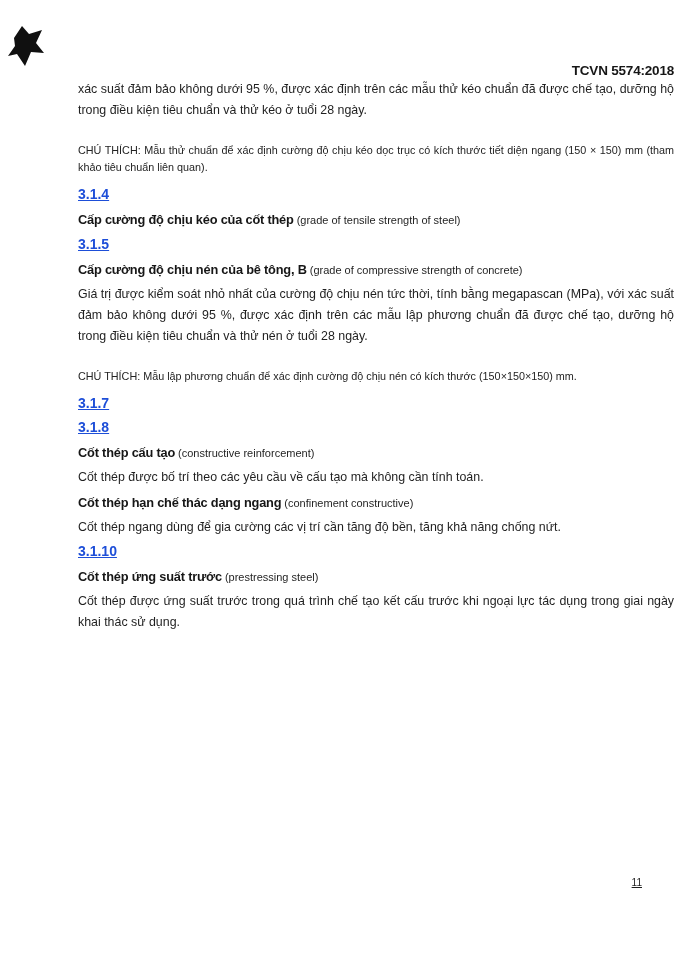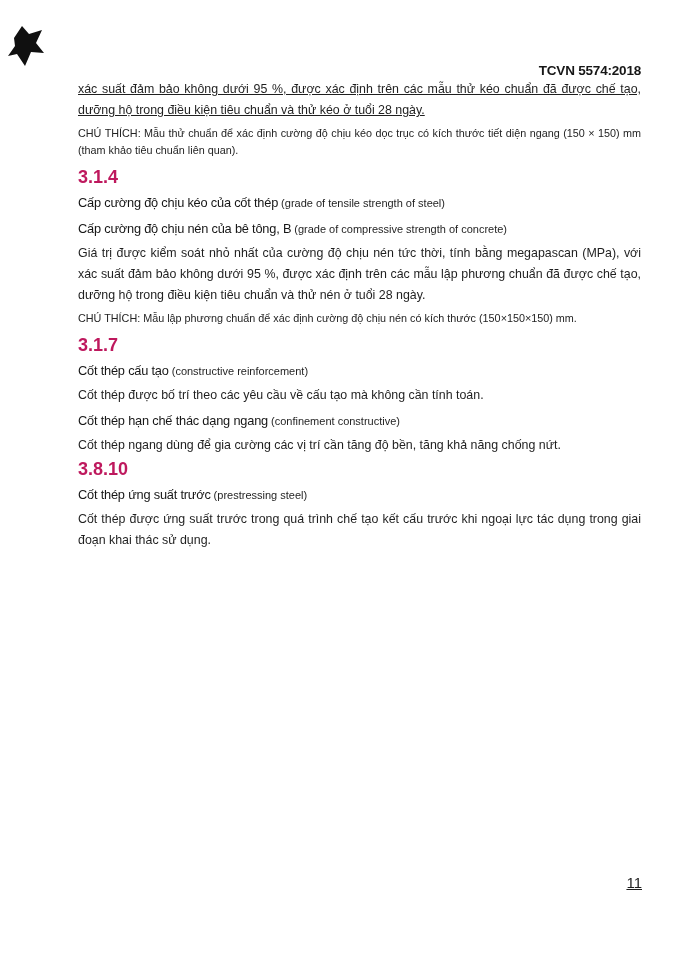--- a/index.html
+++ b/index.html
@@ -6,63 +6,64 @@
   html, body { margin: 0; padding: 0; background: #ffffff; }
   .page {
     position: relative;
     width: 700px;
     height: 960px;
     background: #ffffff;
     overflow: hidden;
     color: #1f1f1f;
     font-family: "Liberation Sans", "DejaVu Sans", sans-serif;
   }
-  .content { padding: 0 59px 0 78px; }
+  .content { padding: 0 26px 0 78px; }
 
   .doc-header {
     margin: 62px 0 0 0;
     text-align: right;
     font-size: 13.5px;
     line-height: 17px;
     font-weight: bold;
     letter-spacing: -0.2px;
     color: #161616;
   }
 
-  .intro-para { margin-top: 28px; text-decoration: underline; }
+  .intro-para { margin-top: 28px; }
 
   .body-text {
     font-size: 12.4px;
     line-height: 21px;
     text-align: justify;
     margin: 0 0 3px 0;
   }
   .note {
     font-size: 10.8px;
     line-height: 17px;
     text-align: justify;
-    margin: 4px 0 8px 0;
+    margin: 21px 0 8px 0;
     color: #232323;
   }
   .sec-num {
-    font-size: 18px;
+    font-size: 14px;
     line-height: 21px;
     font-weight: bold;
     margin: 0 0 3px 0;
-    color: #be185d;
+    color: #1d4ed8;
+    text-decoration: underline;
   }
   .term { line-height: 21px; margin: 0 0 3px 0; }
-  .term .vi { font-size: 12.8px; font-weight: normal; letter-spacing: -0.2px; color: #161616; }
+  .term .vi { font-size: 12.8px; font-weight: bold; letter-spacing: -0.2px; color: #161616; }
   .term .en { font-size: 11px; margin-left: 3px; }
 
   .page-number {
     position: absolute;
     top: 874px;
     right: 58px;
-    font-size: 15px;
+    font-size: 10px;
     line-height: 17px;
     text-decoration: underline;
   }
 
   .ink-mark {
     position: absolute;
     left: 7px;
     top: 25px;
     width: 38px;
     height: 42px;
@@ -86,46 +87,48 @@
     <p class="note">CHÚ THÍCH: Mẫu thử chuẩn để xác định cường độ chịu kéo dọc trục có kích thước tiết diện ngang (150 × 150) mm (tham khảo tiêu chuẩn liên quan).</p>
 
     <div>
   <div class="section">
     <p class="sec-num">3.1.4</p>
     <p class="term"><span class="vi">Cấp cường độ chịu kéo của cốt thép</span><span class="en">(grade of tensile strength of steel)</span></p>
 
   </div>
 
   <div class="section">
+    <p class="sec-num">3.1.5</p>
     <p class="term"><span class="vi">Cấp cường độ chịu nén của bê tông, B</span><span class="en">(grade of compressive strength of concrete)</span></p>
     <p class="body-text">Giá trị được kiểm soát nhỏ nhất của cường độ chịu nén tức thời, tính bằng megapascan (MPa), với xác suất đảm bảo không dưới 95 %, được xác định trên các mẫu lập phương chuẩn đã được chế tạo, dưỡng hộ trong điều kiện tiêu chuẩn và thử nén ở tuổi 28 ngày.</p>
     <p class="note">CHÚ THÍCH: Mẫu lập phương chuẩn để xác định cường độ chịu nén có kích thước (150×150×150) mm.</p>
   </div>
 
 
   <div class="section">
     <p class="sec-num">3.1.7</p>
 
   </div>
 
   <div class="section">
+    <p class="sec-num">3.1.8</p>
     <p class="term"><span class="vi">Cốt thép cấu tạo</span><span class="en">(constructive reinforcement)</span></p>
     <p class="body-text">Cốt thép được bố trí theo các yêu cầu về cấu tạo mà không cần tính toán.</p>
 
   </div>
 
   <div class="section">
     <p class="term"><span class="vi">Cốt thép hạn chế thác dạng ngang</span><span class="en">(confinement constructive)</span></p>
     <p class="body-text">Cốt thép ngang dùng để gia cường các vị trí cần tăng độ bền, tăng khả năng chống nứt.</p>
 
   </div>
 
   <div class="section">
-    <p class="sec-num">3.8.10</p>
+    <p class="sec-num">3.1.10</p>
     <p class="term"><span class="vi">Cốt thép ứng suất trước</span><span class="en">(prestressing steel)</span></p>
-    <p class="body-text">Cốt thép được ứng suất trước trong quá trình chế tạo kết cấu trước khi ngoại lực tác dụng trong giai đoạn khai thác sử dụng.</p>
+    <p class="body-text">Cốt thép được ứng suất trước trong quá trình chế tạo kết cấu trước khi ngoại lực tác dụng trong giai ngày khai thác sử dụng.</p>
 
   </div>
 </div>
   </div>
 
   <div class="page-number">11</div>
 </div>
 
 </body></html>

